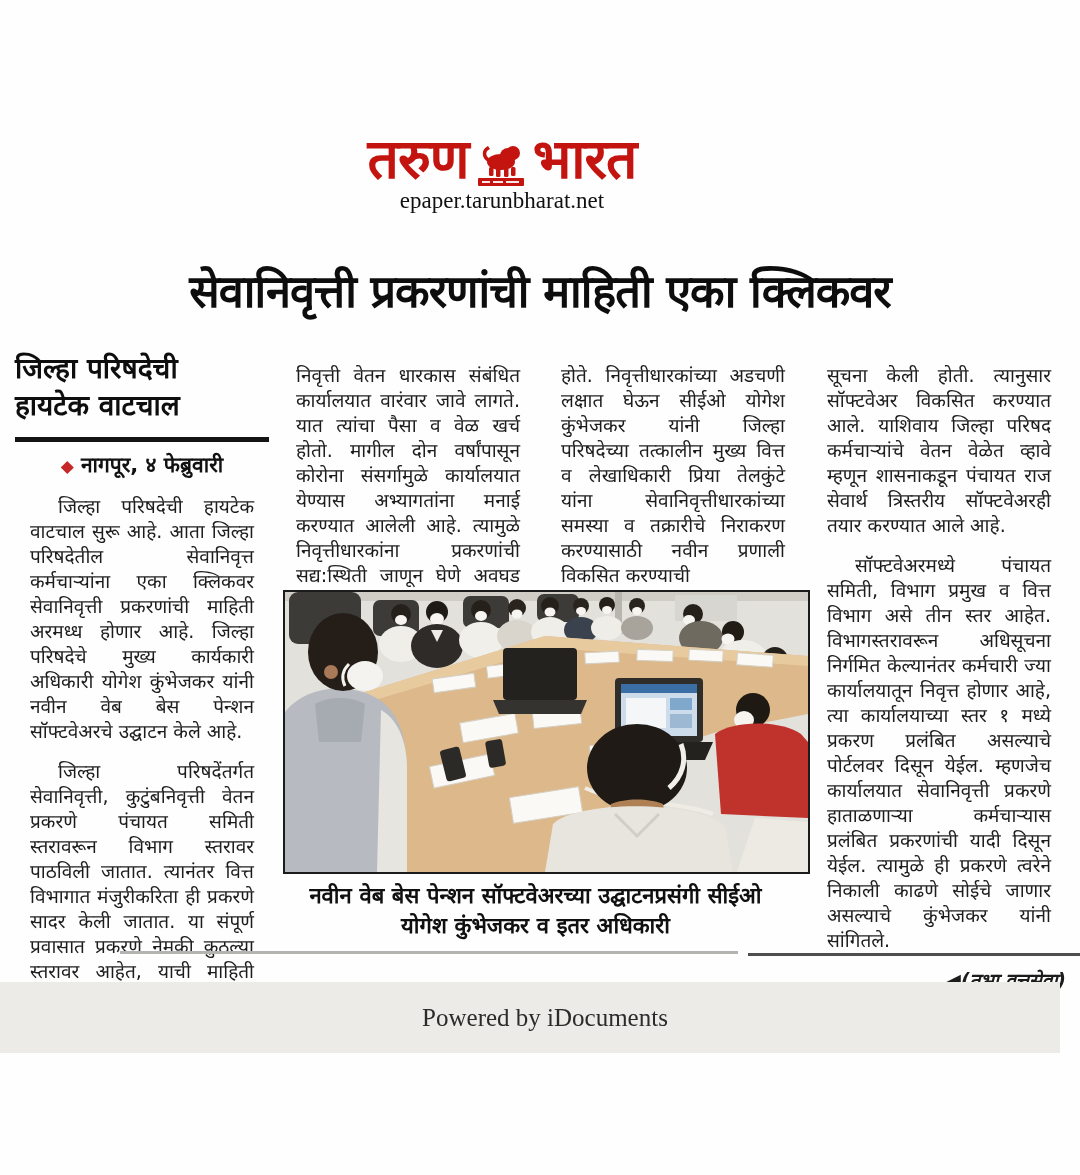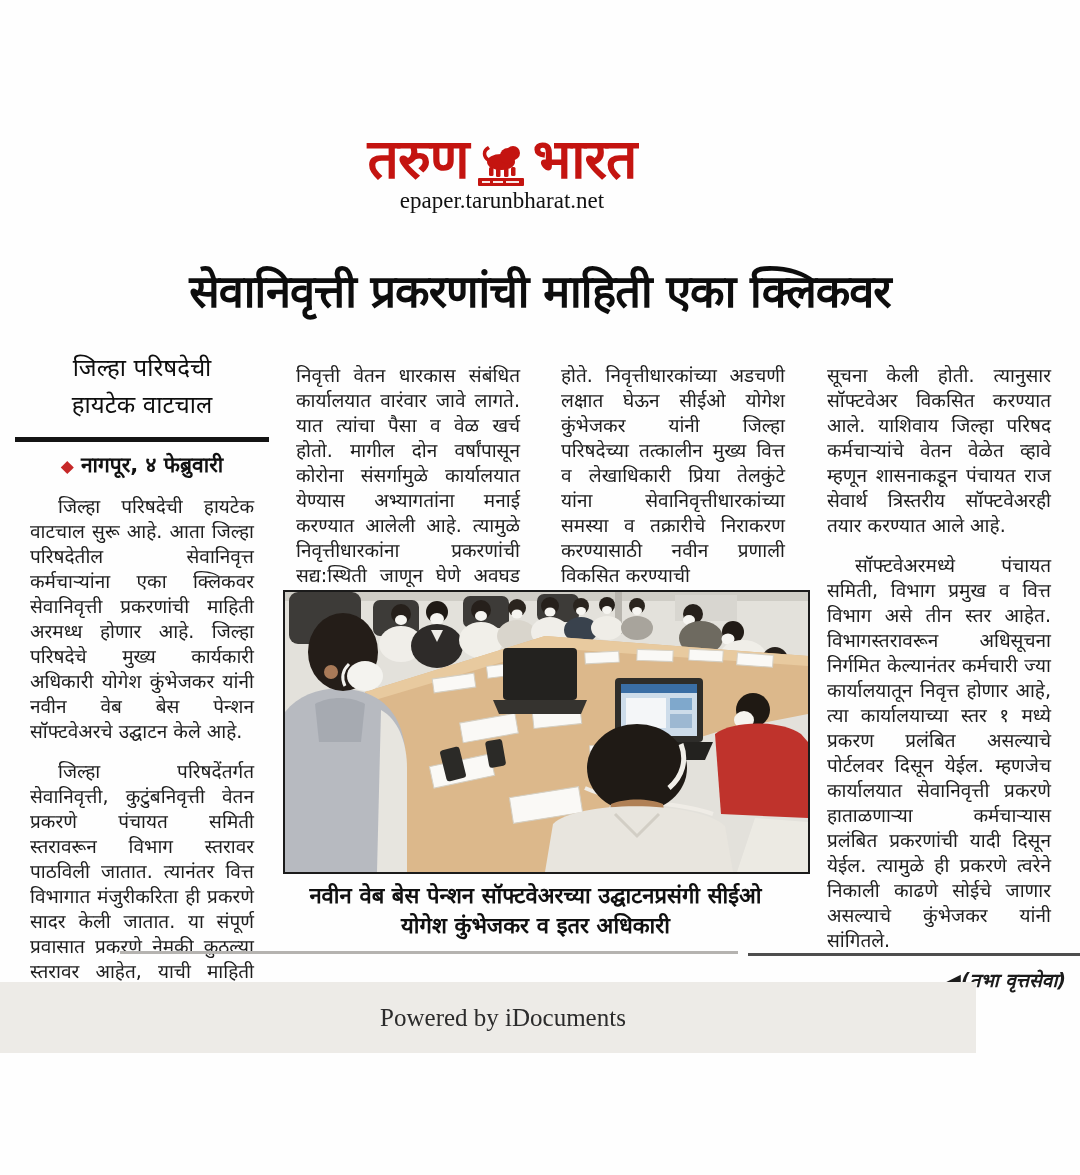--- a/index.html
+++ b/index.html
@@ -47,22 +47,22 @@
     position:absolute; top:348px; width:254px;
     font-size:19px; line-height:25px; text-align:justify;
     z-index:1;
   }
   .col-1 { left:15px; }
   .col-2 { left:281px; }
   .col-3 { left:546px; }
   .col-4 { left:812px; }
 
   .kicker {
-    margin:2px 0 0 0; text-align:center;
-    font-size:24px; line-height:37px; font-weight:400; color:#0e0e0e;
+    margin:2px 0 0 0; text-align:left;
+    font-size:28px; line-height:37px; font-weight:700; color:#0e0e0e;
   }
   .kicker span { display:block; }
   .kicker-rule { height:5px; background:#141414; margin:13px 0 11px 0; width:100%; }
   .dateline { text-align:center; font-weight:700; font-size:21px; margin-bottom:7px; color:#111; }
   .diamond { color:var(--bullet-red, #c62828); font-size:17px; margin-right:7px; }
   p.body { margin:15px; }
   p.indented { text-indent:28px; }
   .credit { text-align:right; font-weight:700; font-style:italic; font-size:19px; margin-top:8px; }
 
   
@@ -74,21 +74,21 @@
   .photo-frame svg { display:block; width:100%; height:100%; }
   .caption {
     margin-top:7px; width:505px;
     font-size:22px; line-height:30px; font-weight:700; text-align:center; color:#101010;
   }
 
   
   .sep-light { position:absolute; left:120px;  top:951px; width:618px; height:3px; background:var(--separator-light,#b5b3b0); z-index:4; }
   .sep-dark  { position:absolute; left:748px;  top:953px; width:332px; height:3px; background:var(--separator-dark,#4e4e4e);  z-index:4; }
   .footer-band {
-    position:absolute; left:0; top:982px; width:976px; height:71px;
+    position:absolute; left:0; top:982px; width:1060px; height:71px;
     background:var(--footer-band,#edebe7);
     display:flex; align-items:center; justify-content:center;
     font-family:"Liberation Serif","DejaVu Serif",serif;
     font-size:25px; color:#2b2b2b; z-index:4;padding-left:30px;
   }
 </style>
 </head>
 <body>
 
 <div class="page">

